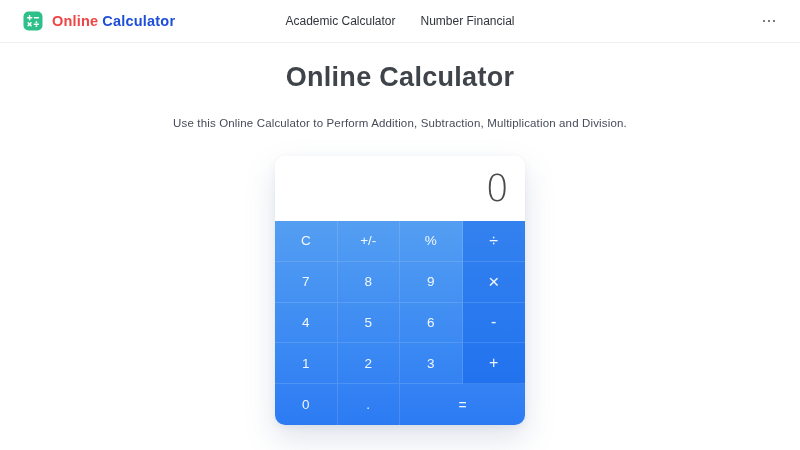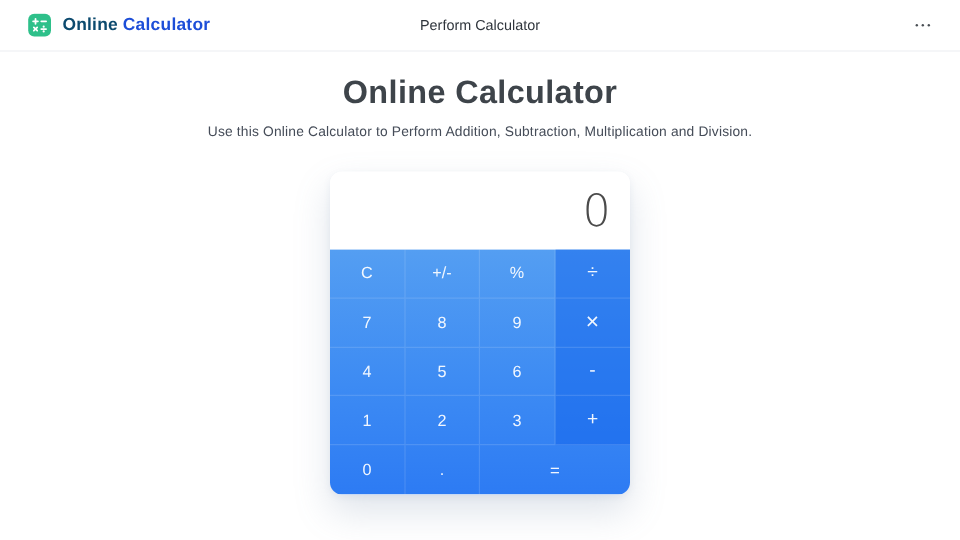--- a/index.html
+++ b/index.html
@@ -12,21 +12,21 @@
     height: 43px;
     display: flex;
     align-items: center;
     padding: 0 23px;
     background: #ffffff;
     border-bottom: 1px solid #eef0f3;
   }
   .brand { display: flex; align-items: center; gap: 9px; }
   .brand-icon { display: block; }
   .brand-text { font-size: 14.5px; font-weight: 700; letter-spacing: 0.2px; }
-  .brand-first  { color: #0c4a6e; }
+  .brand-first  { color: #ef4444; }
   .brand-second { color: #1d4ed8; margin-left: 4px; }
 
   .main-nav {
     position: absolute;
     left: 50%;
     transform: translateX(-50%);
     display: flex;
     gap: 25px;
     white-space: nowrap;
   }
@@ -50,21 +50,21 @@
   
   .hero { text-align: center; }
   .hero-title {
     margin-top: 19px;
     font-size: 27px;
     font-weight: 800;
     color: #3e444a;
     letter-spacing: 0.3px;
   }
   .hero-subtitle {
-    margin-top: 11px;
+    margin-top: 24px;
     font-size: 11.5px;
     color: #454c58;
     letter-spacing: 0.15px;
   }
 
   
   .calc-card {
     width: 250px;
     margin: 27px auto 0 auto;
     border-radius: 10px;
@@ -136,21 +136,22 @@
       </g>
       <g fill="#ffffff">
         <circle cx="13.4" cy="11.2" r="0.9"></circle>
         <circle cx="13.4" cy="15.2" r="0.9"></circle>
       </g>
     </svg>
     <span class="brand-text"><span class="brand-first">Online</span><span class="brand-second">Calculator</span></span>
   </div>
 
   <nav class="main-nav">
-    <span class="nav-item">Perform Calculator</span>
+    <span class="nav-item">Academic Calculator</span>
+    <span class="nav-item">Number Financial</span>
   </nav>
 
   <div class="more-menu">
     <span class="dot"></span>
     <span class="dot"></span>
     <span class="dot"></span>
   </div>
 </div>
 
 <div class="hero">

